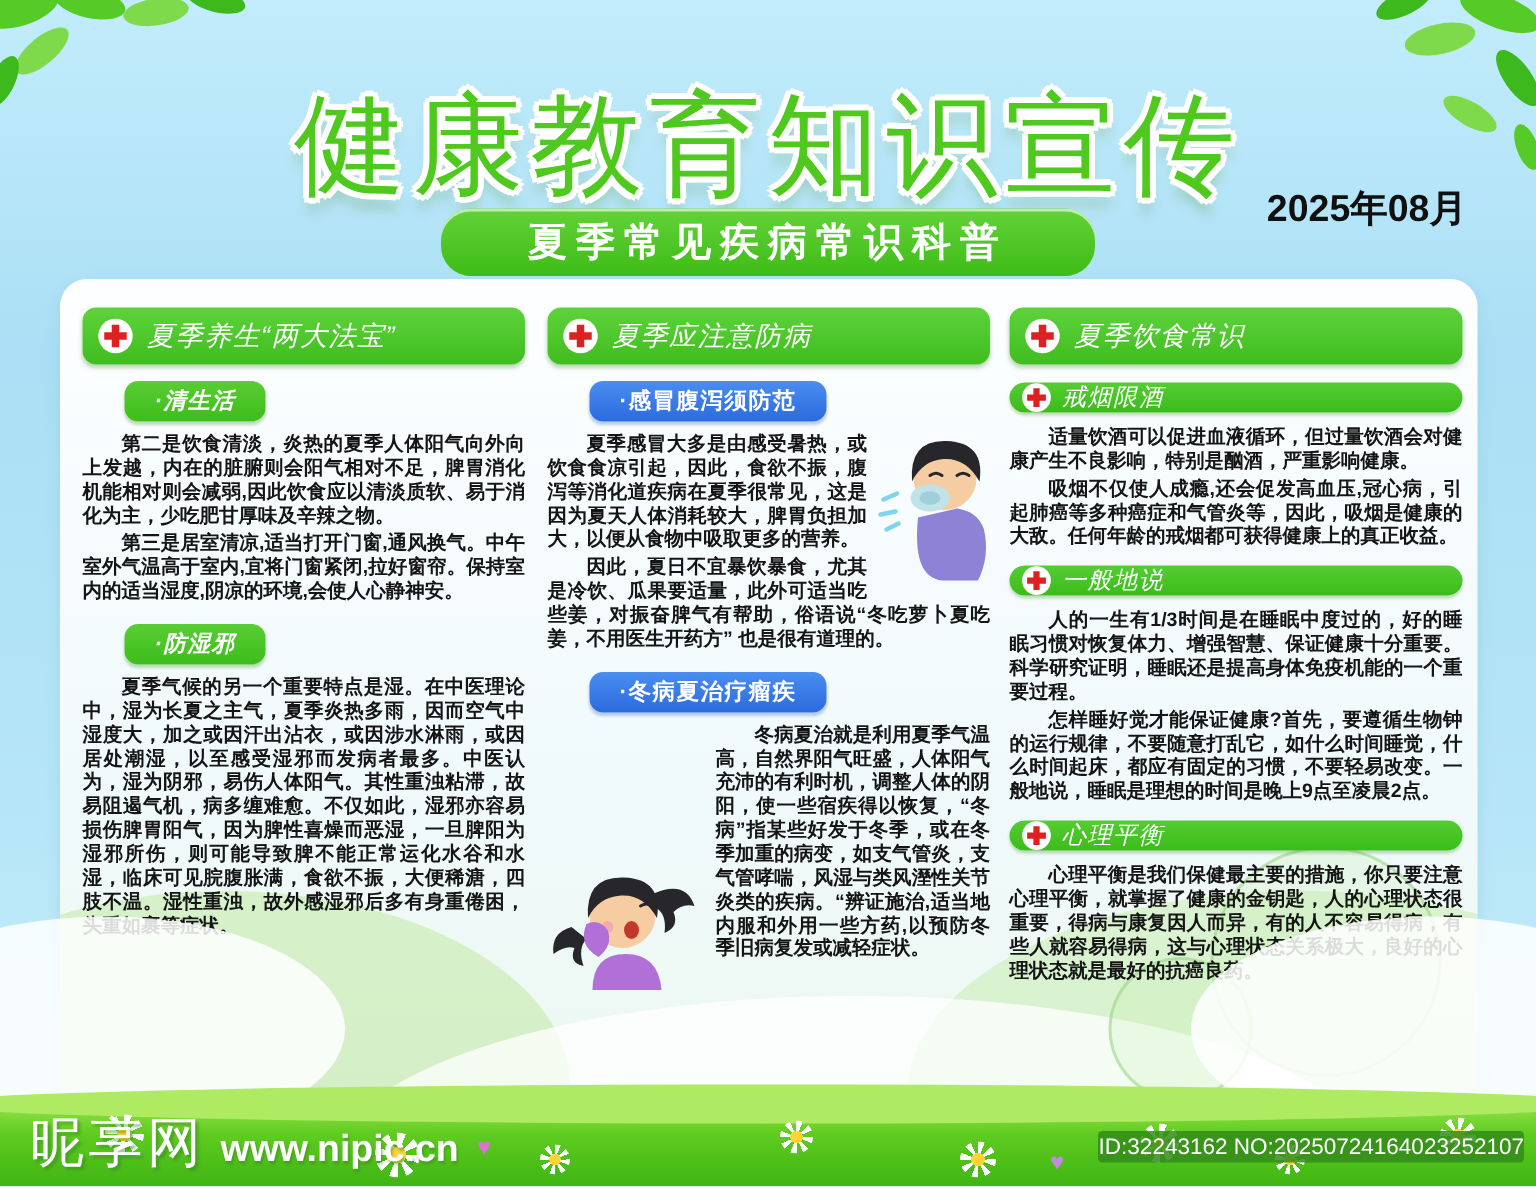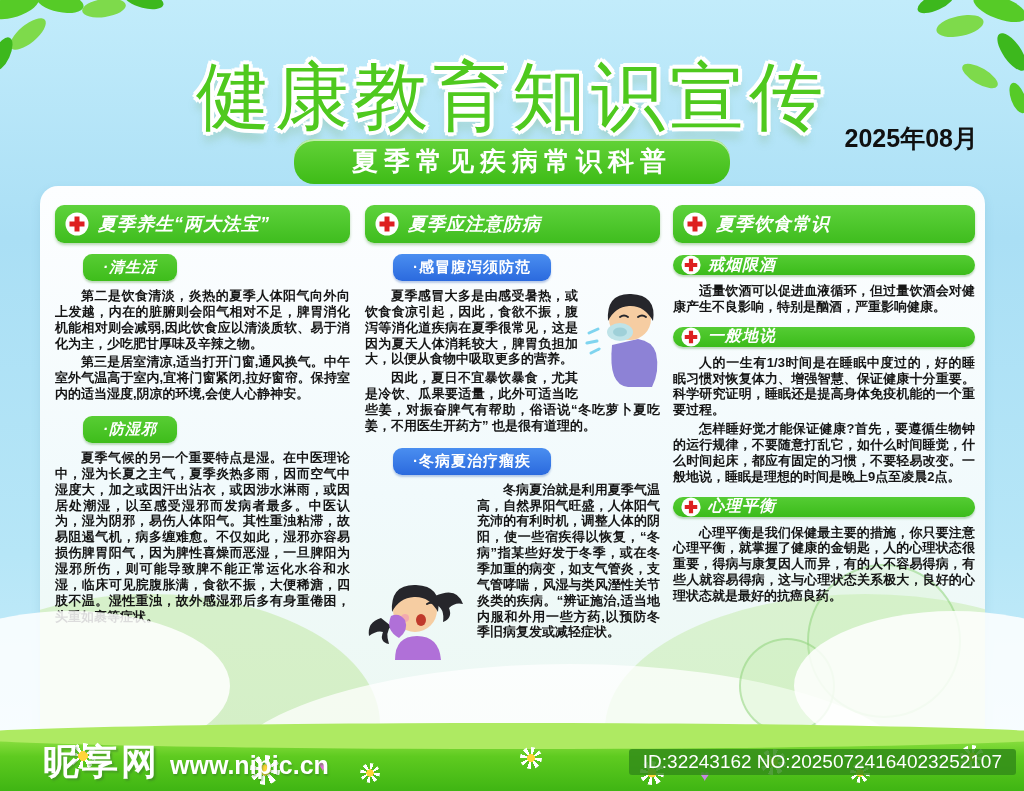--- a/index.html
+++ b/index.html
@@ -43,21 +43,21 @@
   
   .column{position:absolute;top:205px;width:295px;}
   .col1{left:55px;} .col2{left:365px;} .col3{left:673px;width:302px;}
   .col-header{
     display:flex;align-items:center;height:38px;border-radius:9px;
     background:linear-gradient(180deg,#5ed23c,#3fbd1e);
     box-shadow:0 2px 3px rgba(60,140,40,.35);padding-left:10px;
   }
   .cross-badge{width:24px;height:24px;flex:0 0 24px;}
   .cross-badge.sm{width:20px;height:20px;flex:0 0 20px;}
-  .col-header-text{color:#fff;font-size:18px;font-weight:bold;font-style:italic;margin-left:9px;letter-spacing:1px;white-space:nowrap;text-align:center;}
+  .col-header-text{color:#fff;font-size:18px;font-weight:normal;font-style:italic;margin-left:9px;letter-spacing:1px;white-space:nowrap;text-align:center;}
   .pill{
     display:inline-block;margin:11px 0 7px 28px;padding:4px 20px;border-radius:9px;
     color:#fff;font-size:15px;font-weight:bold;letter-spacing:1px;white-space:nowrap;
   }
   .pill.green{background:linear-gradient(180deg,#58cd34,#3ebd1b);box-shadow:0 2px 2px rgba(60,140,40,.3);font-style:italic;}
   .pill.blue{background:linear-gradient(180deg,#4a8ef0,#2b6ade);box-shadow:0 2px 2px rgba(40,90,180,.3);}
   .sub-bar{
     display:flex;align-items:center;height:20px;border-radius:14px;margin:12px 0 8px 0;
     background:linear-gradient(180deg,#55cc34,#3bbc1a);padding-left:8px;
     box-shadow:0 2px 2px rgba(60,140,40,.3);
@@ -76,27 +76,27 @@
   }
   .grass::before{
     content:"";position:absolute;left:-5%;top:-10px;width:110%;height:26px;border-radius:50%;
     background:#aeea62;
   }
   .daisy{position:absolute;border-radius:50%;
     background:radial-gradient(circle,#ffd43a 0 26%,rgba(0,0,0,0) 27%),
                repeating-conic-gradient(#fff 0 22deg,rgba(0,0,0,0) 22deg 45deg);}
   .heart{position:absolute;color:#e06fd6;font-size:16px;}
   .watermark{position:absolute;left:20px;bottom:4px;display:flex;align-items:baseline;z-index:5;}
-  .wm-name{font-size:36px;font-weight:bold;color:#fff;letter-spacing:3px;
-    text-shadow:2px 2px 2px rgba(60,130,40,.55);margin-left:23px;}
+  .wm-name{font-size:36px;font-weight:normal;color:#fff;letter-spacing:3px;
+    text-shadow:2px 2px 2px rgba(60,130,40,.55);}
   .wm-url{font-size:25px;font-weight:bold;color:#fff;margin-left:10px;
     text-shadow:1px 2px 2px rgba(60,130,40,.55);}
   .id-badge{
     position:absolute;right:8px;bottom:16px;background:rgba(50,140,25,.85);
-    color:#fff;font-size:19px;padding:2px 14px;border-radius:3px;white-space:nowrap;z-index:5;
+    color:#fff;font-size:15px;padding:2px 0;border-radius:3px;white-space:nowrap;z-index:5;
   }
   .whill{position:absolute;border-radius:50%;background:rgba(255,255,255,.85);}
   .whill.l{left:-90px;bottom:30px;width:320px;height:150px;}
   .whill.r{right:-90px;bottom:30px;width:320px;height:150px;}
 </style>
 </head>
 <body>
 
 <div class="poster">
 
@@ -203,20 +203,21 @@
     </div>
 
     <div class="sub-bar">
       <svg class="cross-badge sm" viewBox="0 0 24 24">
         <circle cx="12" cy="12" r="11.5" fill="#fff"></circle>
         <path d="M9.5 4.5h5v5h5v5h-5v5h-5v-5h-5v-5h5z" fill="#dd2020"></path>
       </svg>
       <span class="col-header-text">戒烟限酒</span>
     </div>
     <p class="body">适量饮酒可以促进血液循环，但过量饮酒会对健康产生不良影响，特别是酗酒，严重影响健康。</p>
+    <p class="body">吸烟不仅使人成瘾,还会促发高血压,冠心病，引起肺癌等多种癌症和气管炎等，因此，吸烟是健康的大敌。任何年龄的戒烟都可获得健康上的真正收益。</p>
 
     <div class="sub-bar">
       <svg class="cross-badge sm" viewBox="0 0 24 24">
         <circle cx="12" cy="12" r="11.5" fill="#fff"></circle>
         <path d="M9.5 4.5h5v5h5v5h-5v5h-5v-5h-5v-5h5z" fill="#dd2020"></path>
       </svg>
       <span class="col-header-text">一般地说</span>
     </div>
     <p class="body">人的一生有1/3时间是在睡眠中度过的，好的睡眠习惯对恢复体力、增强智慧、保证健康十分重要。科学研究证明，睡眠还是提高身体免疫机能的一个重要过程。</p>
     <p class="body">怎样睡好觉才能保证健康?首先，要遵循生物钟的运行规律，不要随意打乱它，如什么时间睡觉，什么时间起床，都应有固定的习惯，不要轻易改变。一般地说，睡眠是理想的时间是晚上9点至凌晨2点。</p>

